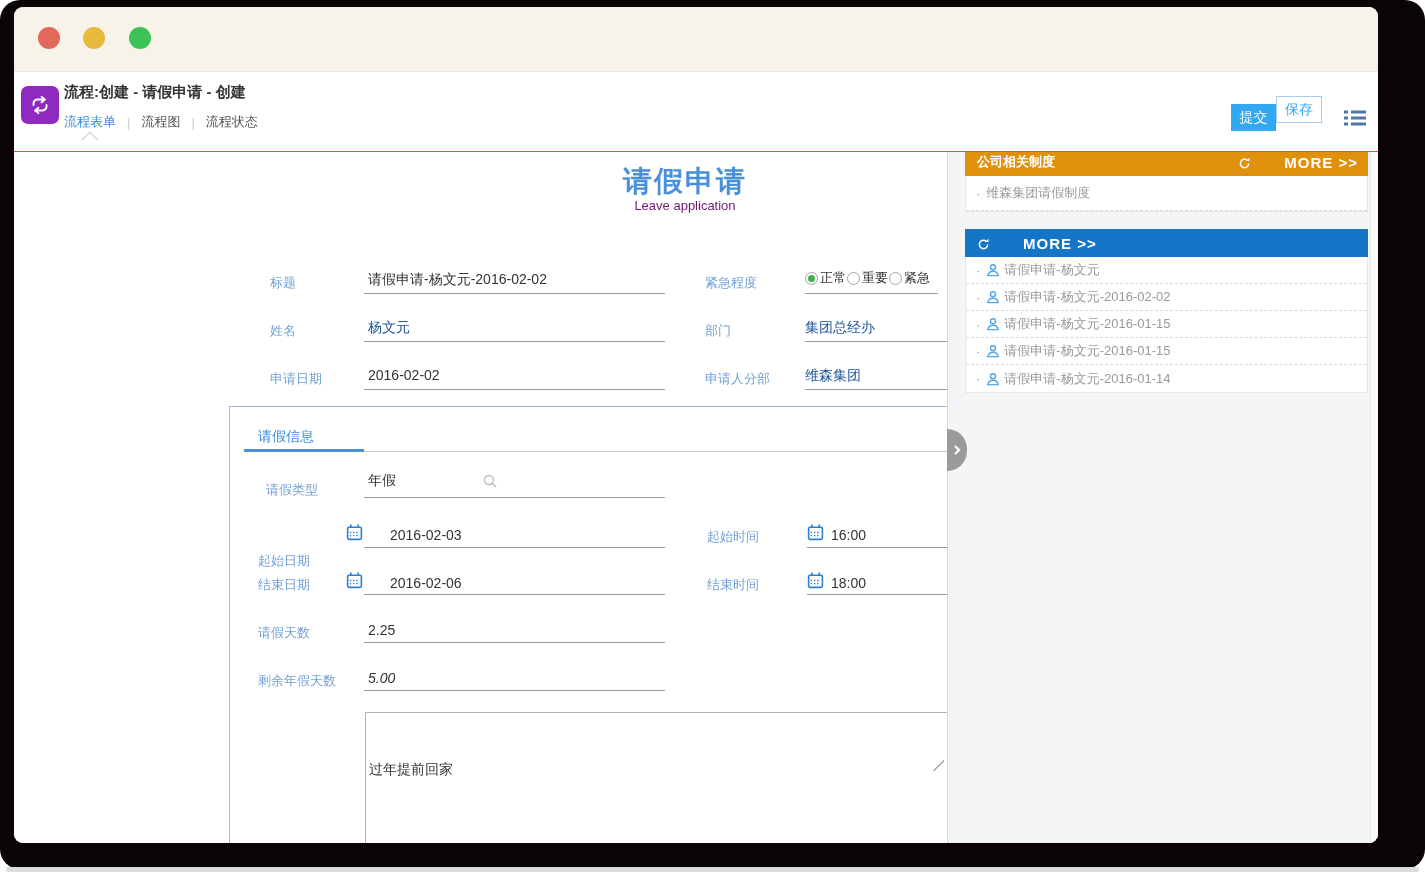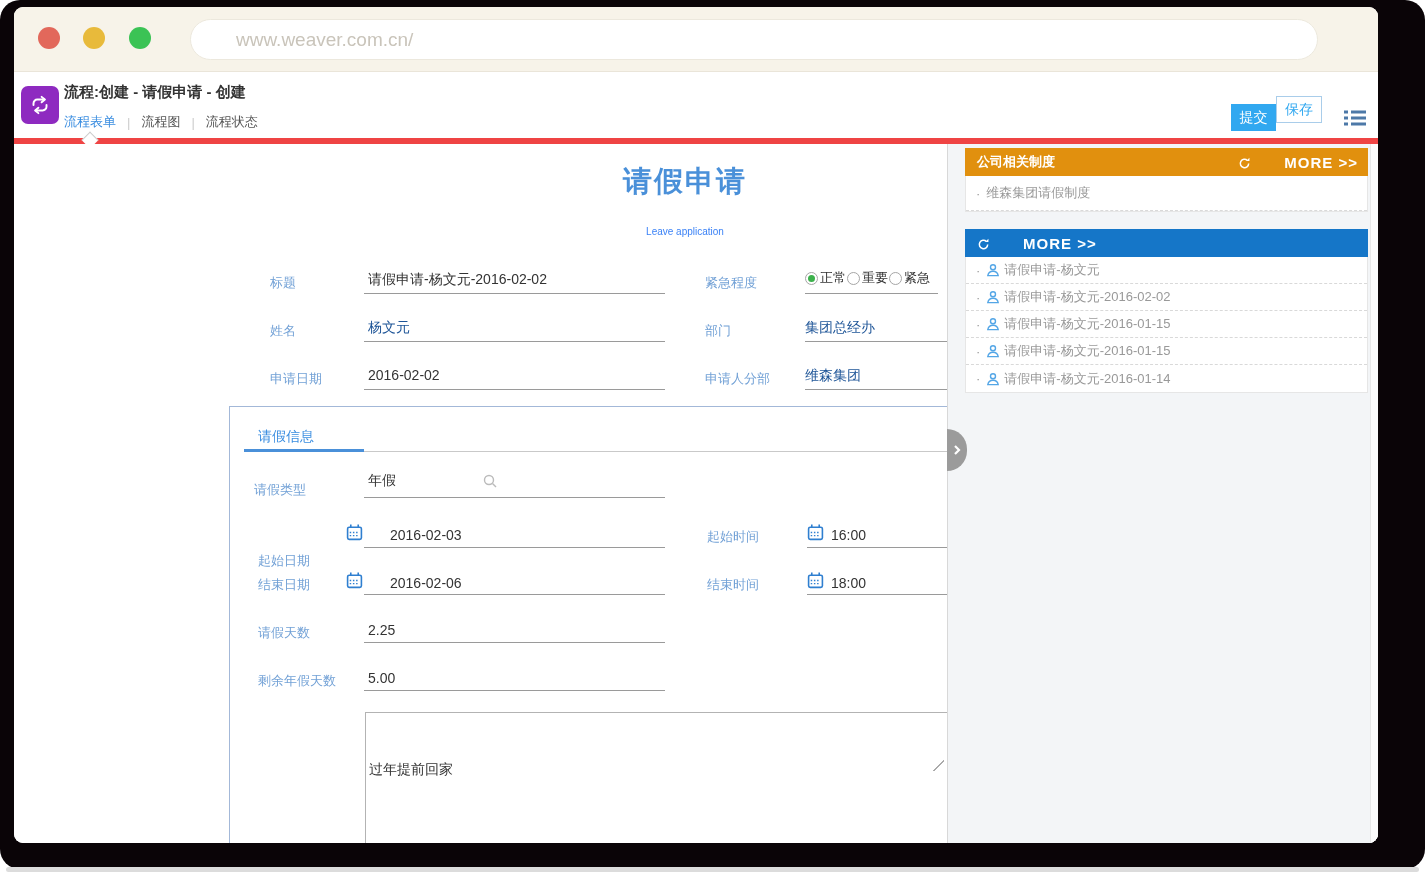--- a/index.html
+++ b/index.html
@@ -20,22 +20,22 @@
     background:#f7f3e9; border-bottom:1px solid #eae5d9; }
   .light { position:absolute; top:20px; width:22px; height:22px; border-radius:50%; cursor:pointer; }
   .light.red { left:24px; background:#e2685b; }
   .light.yellow { left:69px; background:#e8ba3b; }
   .light.green { left:115px; background:#3bc355; }
   .urlbar { position:absolute; left:176px; top:12px; width:1128px; height:41px;
     background:#fff; border:1px solid #ece8dd; border-radius:21px;
     padding-left:45px; font-size:19px; color:#c9c4ba; outline:none; }
 
   
-  .appheader { position:absolute; left:0; top:65px; width:100%; height:72px;
-    background:#fff; border-bottom:6px solid #ef4444; z-index:5; }
+  .appheader { position:absolute; left:0; top:65px; width:100%; height:80px;
+    background:#fff; border-bottom:1px solid #ef4444; z-index:5; }
   .app-icon { position:absolute; left:7px; top:14px; width:38px; height:38px;
     background:#8e2ac0; border-radius:7px; display:flex; align-items:center; justify-content:center; }
   .app-title { position:absolute; left:50px; top:11px; font-size:15px; font-weight:bold; color:#333; }
   .tabs { position:absolute; left:50px; top:41px; font-size:13px; color:#555; display:flex; align-items:center; }
   .tab { cursor:pointer; }
   .tab.active { color:#3a8de0; }
   .tab-sep { color:#ccc; margin:0 11px; }
   .tab-caret { position:absolute; left:70px; top:62px; width:12px; height:12px; background:#fff;
     border-left:1px solid #ccc; border-top:1px solid #ccc; transform:rotate(45deg); z-index:6; }
   .btn-submit { position:absolute; left:1217px; top:32px; width:45px; height:27px;
@@ -50,21 +50,21 @@
   .form-clip { position:absolute; left:0; top:0; width:933px; height:703px; overflow:hidden; }
   .vdivider { position:absolute; left:933px; top:0; bottom:0; width:1px; background:#d8d8d8; }
   .collapse-handle { position:absolute; left:933px; top:289px; width:20px; height:42px;
     background:#9b9b9b; border-radius:0 21px 21px 0; cursor:pointer;
     display:flex; align-items:center; justify-content:center; z-index:4; }
 
   
   .form-title { position:absolute; left:0; top:22px; width:1342px; text-align:center;
     font-size:29px; font-weight:bold; color:#4a90d9; letter-spacing:2px; }
   .form-subtitle { position:absolute; left:0; top:58px; width:1342px; text-align:center;
-    font-size:10px; color:#3b82f6;margin-top:28px; }
+    font-size:13px; color:#701a75; }
   .flabel { position:absolute; font-size:13px; color:#72a1d6; }
   .fvalue { position:absolute; font-size:14px; color:#333; cursor:text; }
   .fvalue.link { color:#1d5497; cursor:pointer; }
   .uline { position:absolute; height:1px; background:#9a9a9a; }
   .radio-row { position:absolute; display:flex; align-items:center; font-size:13px; color:#333; }
   .radio { width:13px; height:13px; border:1px solid #a6a6a6; border-radius:50%;
     margin-right:2px; position:relative; background:#fff; cursor:pointer; }
   .radio.sel::after { content:""; position:absolute; left:2px; top:2px; width:7px; height:7px;
     border-radius:50%; background:#3cb14c; }
   .radio-opt { display:flex; align-items:center; margin-right:1px; }
@@ -110,21 +110,20 @@
 <div class="stage">
   <div class="frame"></div>
   <div class="frame-bottom-strip"></div>
 
   <div class="window">
 
     <div class="topbar">
       <span class="light red"></span>
       <span class="light yellow"></span>
       <span class="light green"></span>
-      <input class="urlbar" readonly="" value="www.weaver.com.cn/" style="">
     </div>
 
     <div class="appheader">
       <div class="app-icon">
         <svg width="26" height="26" viewBox="0 0 24 24" fill="none" stroke="#fff" stroke-width="1.8" stroke-linecap="round" stroke-linejoin="round">
           <path d="M16 7 H9.5 A3.5 3.5 0 0 0 6 10.5 V12"></path>
           <path d="M13.5 4.5 L16.5 7 L13.5 9.5"></path>
           <path d="M8 17 h6.5 a3.5 3.5 0 0 0 3.5 -3.5 v-1.5"></path>
           <path d="M10.5 14.5 L7.5 17 L10.5 19.5"></path>
         </svg>
@@ -193,21 +192,21 @@
 
         <span class="flabel" style="left:691px; top:230px;">申请人分部</span>
         <span class="fvalue link" style="left:791px; top:227px;">维森集团</span>
         <div class="uline" style="left:791px; top:249px; width:250px;"></div>
 
         <div class="leave-box"></div>
         <span class="section-tab">请假信息</span>
         <div class="section-tab-bar"></div>
         <div class="section-tab-line"></div>
 
-        <span class="flabel" style="left:240px; top:341px;">请假类型</span>
+        <span class="flabel" style="left:252px; top:341px;">请假类型</span>
         <span class="fvalue" style="left:354px; top:332px;">年假</span>
         <span class="icon-abs" style="left:468px; top:333px;">
           <svg width="16" height="16" viewBox="0 0 16 16" fill="none" stroke="#bbb" stroke-width="1.4">
             <circle cx="7" cy="7" r="4.5"></circle>
               <line x1="10.5" y1="10.5" x2="14" y2="14"></line>
           </svg>
         </span>
         <div class="uline" style="left:350px; top:357px; width:301px;"></div>
 
         <span class="flabel" style="left:244px; top:412px;">起始日期</span>
@@ -256,21 +255,21 @@
           </svg>
         </span>
         <span class="fvalue" style="left:817px; top:435px;">18:00</span>
         <div class="uline" style="left:793px; top:454px; width:250px;"></div>
 
         <span class="flabel" style="left:244px; top:484px;">请假天数</span>
         <span class="fvalue" style="left:354px; top:482px;">2.25</span>
         <div class="uline" style="left:350px; top:502px; width:301px;"></div>
 
         <span class="flabel" style="left:244px; top:532px;">剩余年假天数</span>
-        <span class="fvalue" style="left:354px; top:530px;">5.00</span>
+        <span class="fvalue" style="left:354px; top:530px;font-style:italic;">5.00</span>
         <div class="uline" style="left:350px; top:550px; width:301px;"></div>
 
         <textarea class="reason-textarea" style="">过年提前回家</textarea>
         <span class="resize-mark"></span>
       </div>
 
       <div class="vdivider"></div>
       <div class="collapse-handle">
         <svg width="10" height="14" viewBox="0 0 10 14" fill="none" stroke="#fff" stroke-width="2.2">
           <polyline points="3,3 7,7 3,11"></polyline>

